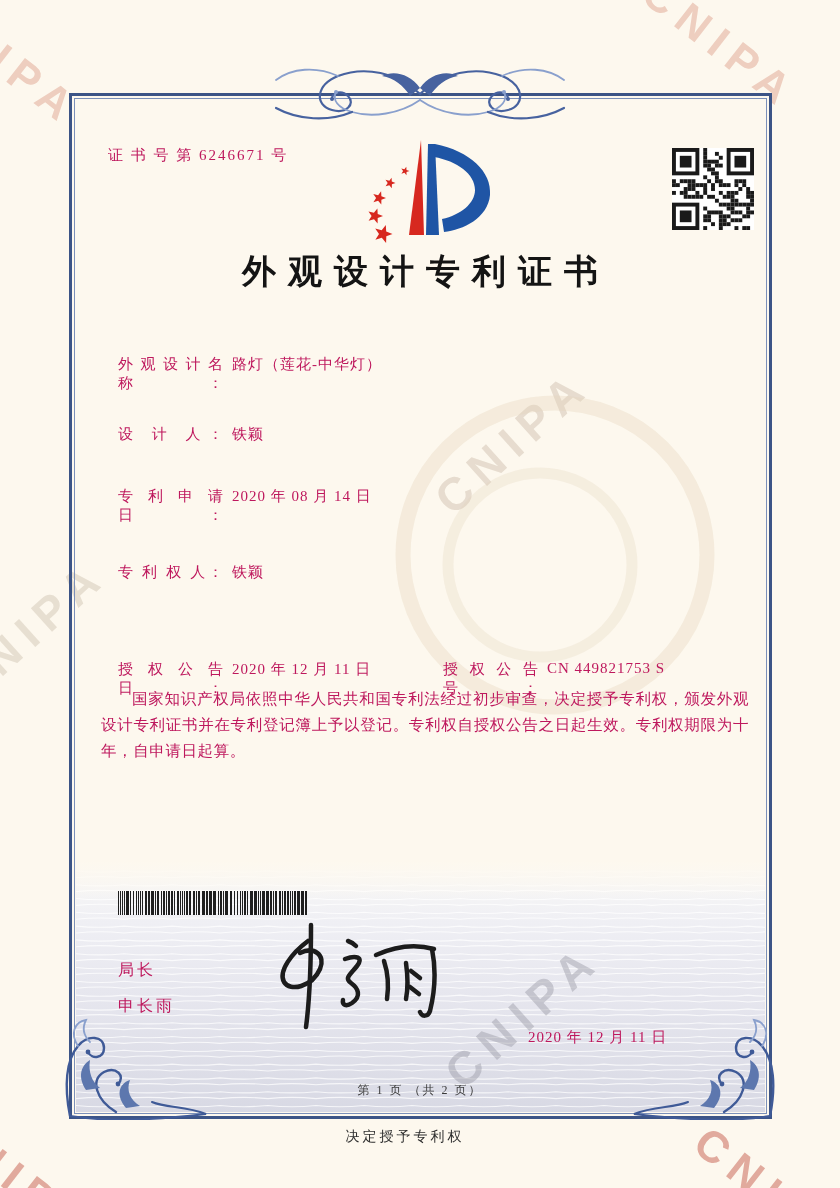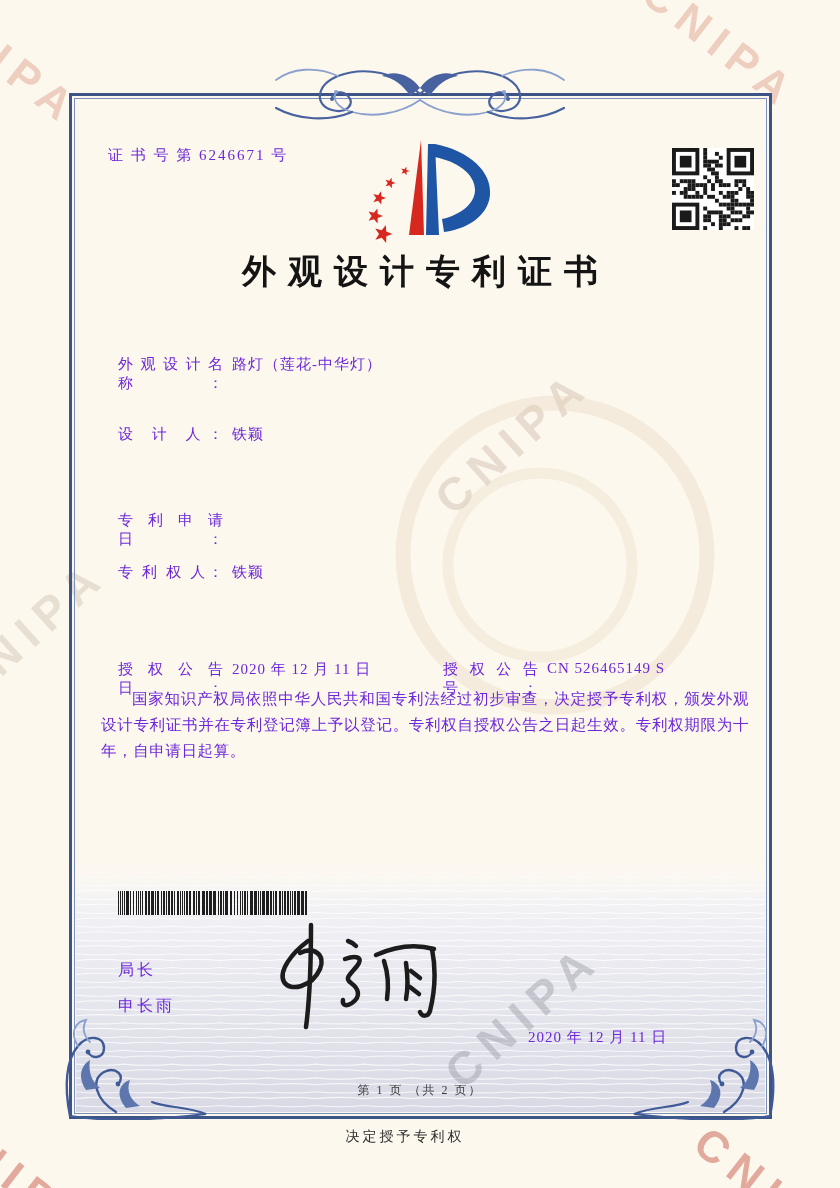--- a/index.html
+++ b/index.html
@@ -27,31 +27,31 @@
   .band:after{content:"";position:absolute;left:0;right:0;top:0;height:40px;
         background:linear-gradient(180deg,#fdf8ee, rgba(253,248,238,0));}
   .band svg{position:absolute;left:0;top:0;}
 
   
   .orn-top{position:absolute;left:268px;top:58px;z-index:6;}
   .orn-bl{position:absolute;left:56px;top:1016px;z-index:6;}
   .orn-br{position:absolute;left:604px;top:1016px;z-index:6;}
 
   
-  .txt{position:absolute;z-index:7;color:#6d28d9;}
+  .txt{position:absolute;z-index:7;color:#be185d;}
   .cert-no{left:108px;top:146px;font-size:15px;letter-spacing:2px;}
   .logo{position:absolute;left:338px;top:136px;z-index:7;}
   .qr{position:absolute;left:672px;top:148px;width:82px;height:82px;z-index:7;background:#fff;padding:0;}
   .title{left:0;right:0;top:249px;text-align:center;font-size:34px;font-weight:bold;
          letter-spacing:12px;text-indent:12px;color:#141414;}
   .field-row{left:118px;display:flex;font-size:15px;letter-spacing:1px;}
   .flabel{width:106px;flex-shrink:0;text-align:justify;text-align-last:justify;}
   .fvalue{margin-left:8px;white-space:nowrap;}
   .fvalue.wrap{white-space:normal;width:436px;line-height:27px;}
-  .r1{top:355px}.r2{top:425px}.r3{top:459px}.r4{top:511px}.r5{top:563px}.r6{top:605px}
+  .r1{top:355px}.r2{top:425px}.r3{top:459px}.r4{top:487px}.r5{top:563px}.r6{top:605px}
   .grant1{top:660px;}
   .grant2{left:443px;top:660px;display:flex;font-size:15px;letter-spacing:1px;}
   .grant2 .flabel{width:96px;}
   .body-text{left:101px;top:686px;width:648px;font-size:15.5px;line-height:26px;
              text-align:justify;letter-spacing:0.6px;}
   .body-text p{margin:0;text-indent:2em;}
   .barcode{position:absolute;left:118px;top:891px;width:196px;height:24px;z-index:7;font-size:0;}
   .barcode i{display:inline-block;height:24px;background:#1f1f1f;}
   .signer-title{left:118px;top:960px;font-size:16px;letter-spacing:3px;}
   .signer-name{left:118px;top:996px;font-size:16px;letter-spacing:3px;}
@@ -307,32 +307,33 @@
   <div class="txt field-row r1">
     <span class="flabel">外观设计名称：</span>
     <span class="fvalue">路灯（莲花-中华灯）</span>
   </div>
   <div class="txt field-row r2">
     <span class="flabel">设 计 人：</span>
     <span class="fvalue">铁颖</span>
   </div>
   <div class="txt field-row r4">
     <span class="flabel">专 利 申 请 日：</span>
+    <span class="fvalue">2020 年 08 月 14 日</span>
   </div>
   <div class="txt field-row r5">
     <span class="flabel">专 利 权 人：</span>
     <span class="fvalue">铁颖</span>
   </div>
   <div class="txt field-row grant1">
     <span class="flabel">授 权 公 告 日：</span>
     <span class="fvalue">2020 年 12 月 11 日</span>
   </div>
   <div class="txt grant2">
     <span class="flabel">授 权 公 告 号：</span>
-    <span class="fvalue">CN 526465149 S</span>
+    <span class="fvalue">CN 449821753 S</span>
   </div>
 
   <div class="txt body-text">
     <p>国家知识产权局依照中华人民共和国专利法经过初步审查，决定授予专利权，颁发外观设计专利证书并在专利登记簿上予以登记。专利权自授权公告之日起生效。专利权期限为十年，自申请日起算。</p>
   </div>
 
   <div class="barcode" id="barcode"><i style="width: 1px; margin-right: 1px;"></i><i style="width: 1px; margin-right: 1px;"></i><i style="width: 1px; margin-right: 1px;"></i><i style="width: 1px; margin-right: 1px;"></i><i style="width: 3px; margin-right: 1px;"></i><i style="width: 1px; margin-right: 2px;"></i><i style="width: 1px; margin-right: 2px;"></i><i style="width: 1px; margin-right: 1px;"></i><i style="width: 1px; margin-right: 1px;"></i><i style="width: 1px; margin-right: 1px;"></i><i style="width: 1px; margin-right: 2px;"></i><i style="width: 2px; margin-right: 1px;"></i><i style="width: 2px; margin-right: 1px;"></i><i style="width: 3px; margin-right: 1px;"></i><i style="width: 1px; margin-right: 1px;"></i><i style="width: 2px; margin-right: 2px;"></i><i style="width: 1px; margin-right: 1px;"></i><i style="width: 2px; margin-right: 1px;"></i><i style="width: 1px; margin-right: 1px;"></i><i style="width: 2px; margin-right: 1px;"></i><i style="width: 2px; margin-right: 1px;"></i><i style="width: 1px; margin-right: 2px;"></i><i style="width: 2px; margin-right: 1px;"></i><i style="width: 1px; margin-right: 1px;"></i><i style="width: 1px; margin-right: 1px;"></i><i style="width: 1px; margin-right: 1px;"></i><i style="width: 2px; margin-right: 1px;"></i><i style="width: 2px; margin-right: 2px;"></i><i style="width: 2px; margin-right: 1px;"></i><i style="width: 1px; margin-right: 1px;"></i><i style="width: 2px; margin-right: 2px;"></i><i style="width: 3px; margin-right: 1px;"></i><i style="width: 2px; margin-right: 1px;"></i><i style="width: 3px; margin-right: 1px;"></i><i style="width: 3px; margin-right: 2px;"></i><i style="width: 1px; margin-right: 1px;"></i><i style="width: 2px; margin-right: 1px;"></i><i style="width: 1px; margin-right: 1px;"></i><i style="width: 3px; margin-right: 2px;"></i><i style="width: 2px; margin-right: 2px;"></i><i style="width: 1px; margin-right: 2px;"></i><i style="width: 1px; margin-right: 2px;"></i><i style="width: 1px; margin-right: 1px;"></i><i style="width: 1px; margin-right: 1px;"></i><i style="width: 2px; margin-right: 1px;"></i><i style="width: 1px; margin-right: 2px;"></i><i style="width: 3px; margin-right: 1px;"></i><i style="width: 3px; margin-right: 1px;"></i><i style="width: 1px; margin-right: 1px;"></i><i style="width: 1px; margin-right: 1px;"></i><i style="width: 3px; margin-right: 1px;"></i><i style="width: 3px; margin-right: 1px;"></i><i style="width: 2px; margin-right: 1px;"></i><i style="width: 1px; margin-right: 1px;"></i><i style="width: 2px; margin-right: 2px;"></i><i style="width: 2px; margin-right: 1px;"></i><i style="width: 1px; margin-right: 1px;"></i><i style="width: 2px; margin-right: 1px;"></i><i style="width: 2px; margin-right: 1px;"></i><i style="width: 1px; margin-right: 1px;"></i><i style="width: 1px; margin-right: 1px;"></i><i style="width: 2px; margin-right: 1px;"></i><i style="width: 3px; margin-right: 1px;"></i><i style="width: 3px; margin-right: 1px;"></i><i style="width: 2px; margin-right: 1px;"></i></div>
 
   <div class="txt signer-title">局长</div>
   <div class="txt signer-name">申长雨</div>

